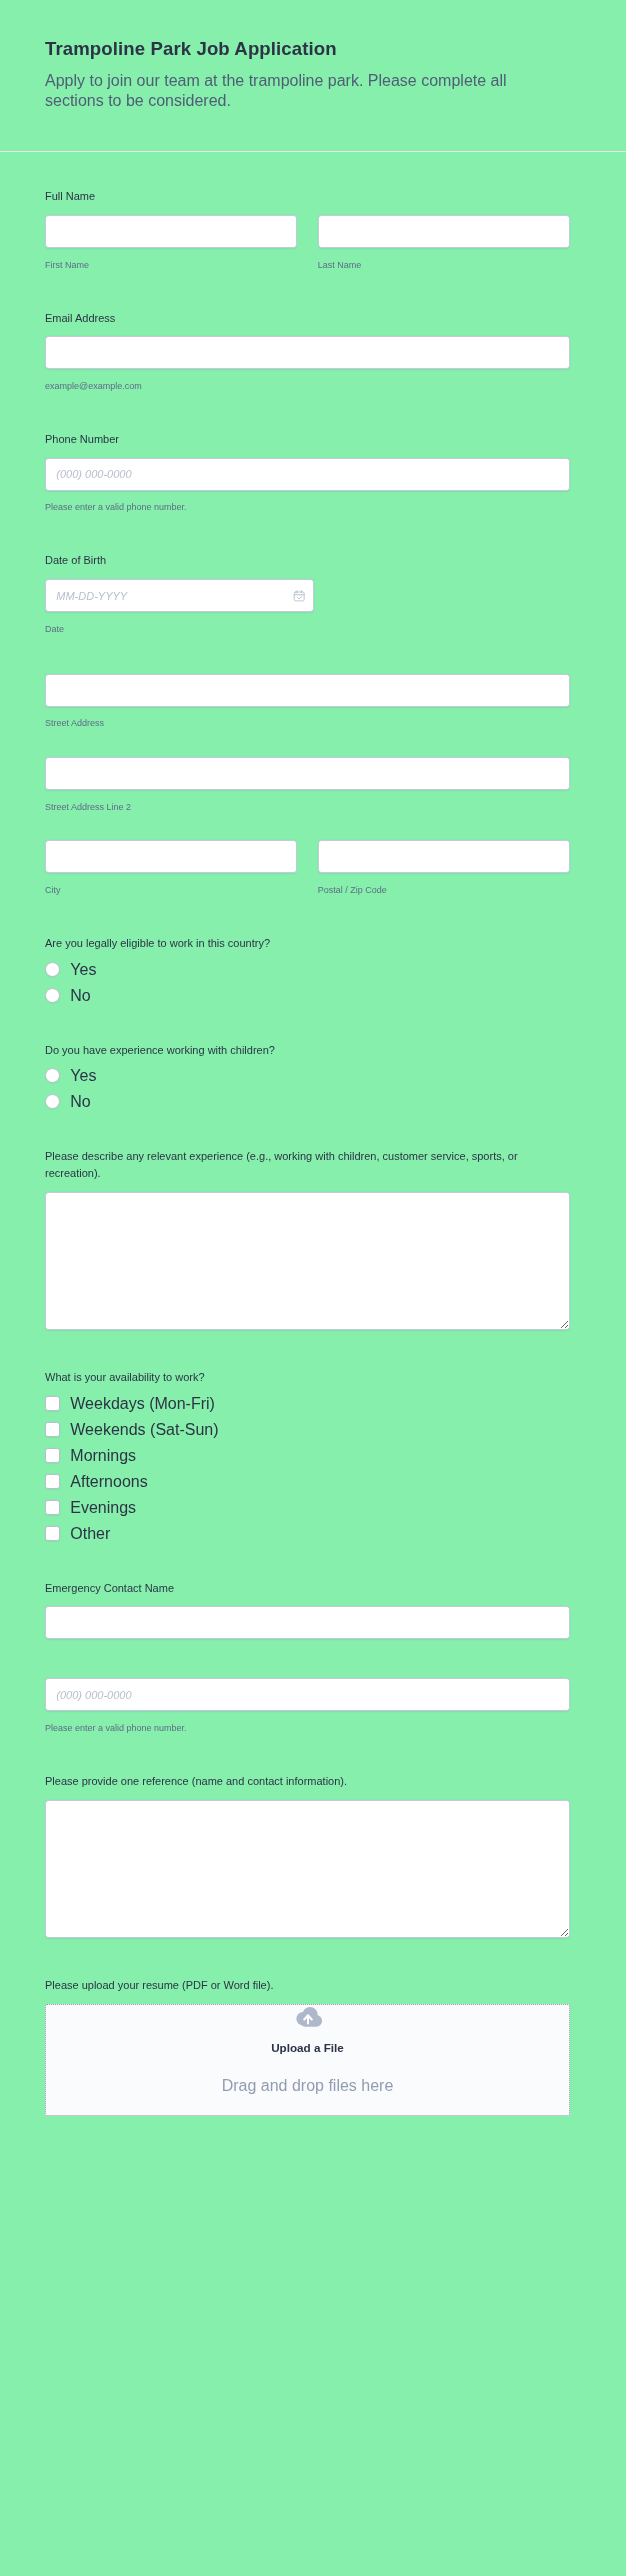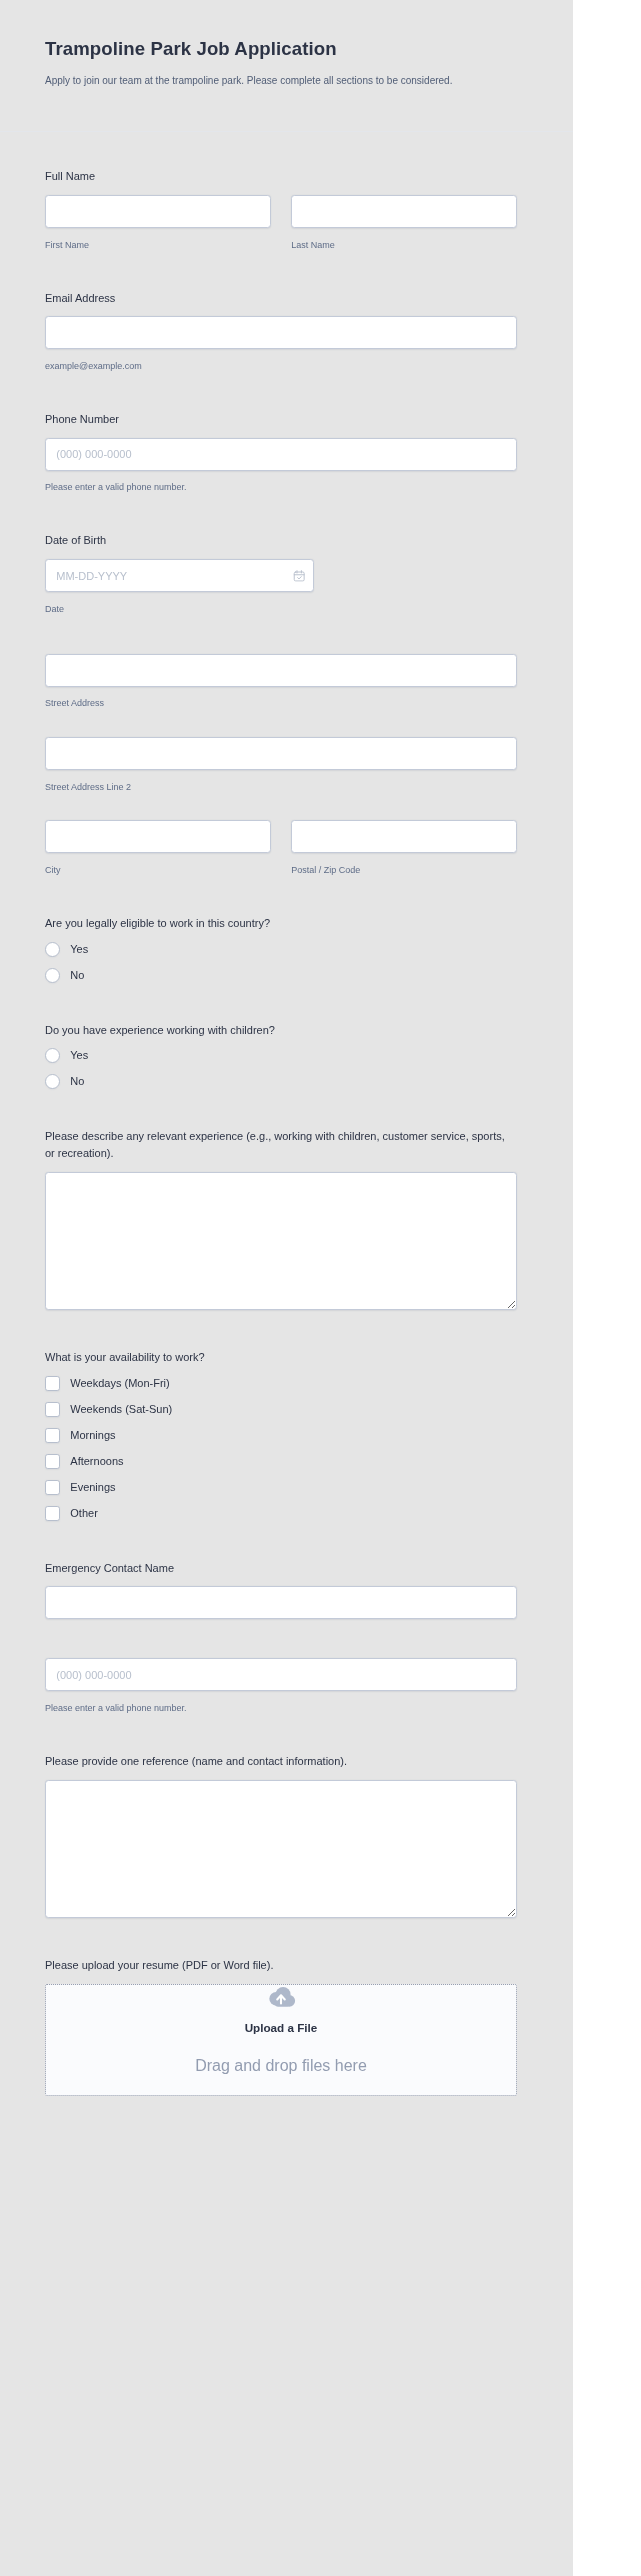--- a/index.html
+++ b/index.html
@@ -1,23 +1,23 @@
 <!DOCTYPE html>
 <html style="font-size:11px"><head>
 <meta charset="utf-8">
 <style>
   * { box-sizing: border-box; }
   html, body { margin: 0; padding: 0; background: #ffffff; }
   body { font-family: "Liberation Sans", sans-serif; color: #2c3345; }
 
-  .page { width: 573px; height: 2576px; overflow: hidden; background: #e5e5e5; }
+  .page { width: 626px; height: 2576px; overflow: hidden; background: #86efac; }
 
   .header { padding: 34px 38px 0 45px; }
   .page-title { margin: 0; font-size: 18.6px; line-height: 29px; font-weight: 700; color: #2c3345; letter-spacing: 0.1px; }
-  .subtitle { margin: 8.3px 0 0; font-size: 10px; line-height: 20px; color: #505d76; max-width: 524px; }
+  .subtitle { margin: 8.3px 0 0; font-size: 16px; line-height: 20px; color: #505d76; max-width: 524px; }
 
   .divider { border: none; border-top: 0.7px solid #e3e6eb; margin: 40px 0 0 0; }
 
   .form { padding: 36px 56px 0 45px; }
 
   .field { margin-bottom: 39px; }
   .q-label { font-size: 11px; line-height: 17px; font-weight: 500; color: #2c3345; margin-bottom: 9.7px; max-width: 538px; }
 
   .row { display: flex; gap: 20.7px; }
   .col { flex: 1; min-width: 0; }
@@ -28,21 +28,21 @@
     border: 0.7px solid #c3cad8;
     border-radius: 3.4px;
     background: #ffffff;
     font-family: "Liberation Sans", sans-serif;
     font-size: 11px;
     color: #2c3345;
     box-shadow: 0 0.7px 1.4px rgba(86,99,126,.12);
     outline: none;
     display: block;
   }
-  .text-input { height: 33px; padding: 0 10.3px; }
+  .text-input { height: 33px; padding: 0 10.3px; font-style: italic; }
   .text-input.with-icon { padding-right: 29px; }
   .text-area { height: 138px; padding: 8.3px 10.3px; line-height: 16.5px; resize: vertical; }
   ::placeholder { color: #b7bfcc; opacity: 1; }
 
   .sublabel { margin-top: 11.7px; font-size: 9px; line-height: 11px; color: #5e6c87; }
   .addr-row { margin-bottom: 27.6px; }
   .addr-row:last-child { margin-bottom: 0; }
 
   .input-wrap { position: relative; }
   .cal-icon { position: absolute; right: 9px; top: 50%; transform: translateY(-50%); width: 12.4px; height: 12.4px; display: flex; pointer-events: auto; }
@@ -54,21 +54,21 @@
     appearance: none; -webkit-appearance: none;
     width: 15px; height: 15px;
     border: 0.7px solid #b7bfcd;
     background: #ffffff;
     margin: 0; flex: 0 0 auto;
     box-shadow: 0 0.7px 1.4px rgba(86,99,126,.08);
     cursor: pointer;
   }
   .radio { border-radius: 50%; }
   .checkbox { border-radius: 2.8px; }
-  .opt-text { font-size: 11px; line-height: 15px; color: #2c3345; }
+  .opt-text { font-size: 16px; line-height: 15px; color: #2c3345; }
 
   .dropzone {
     height: 112px;
     border: 0.7px dotted #8d95a7;
     border-radius: 2.1px;
     background: #fafbfd;
     display: flex; flex-direction: column; align-items: center; justify-content: flex-start;
     cursor: pointer;
   }
   .dz-title { margin-top: 11px; font-size: 11.7px; font-weight: 700; color: #2c3345; }

